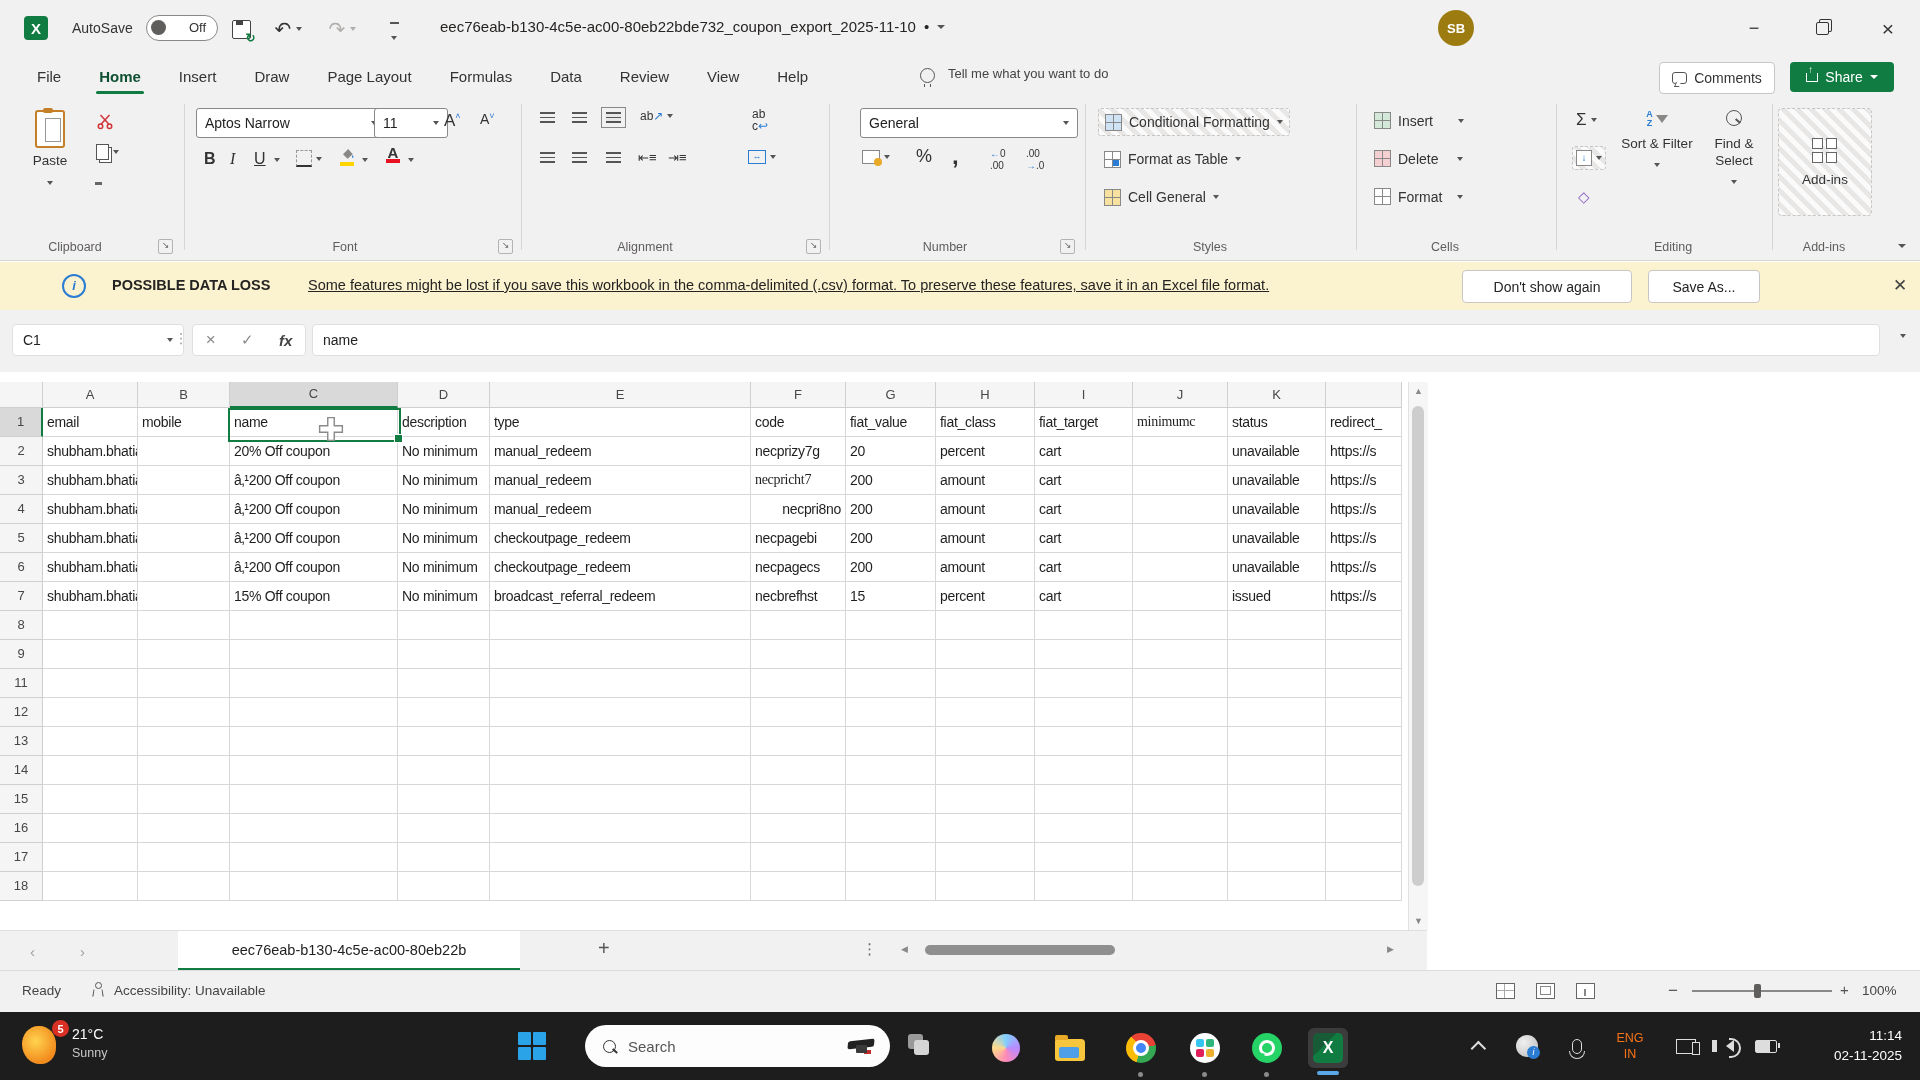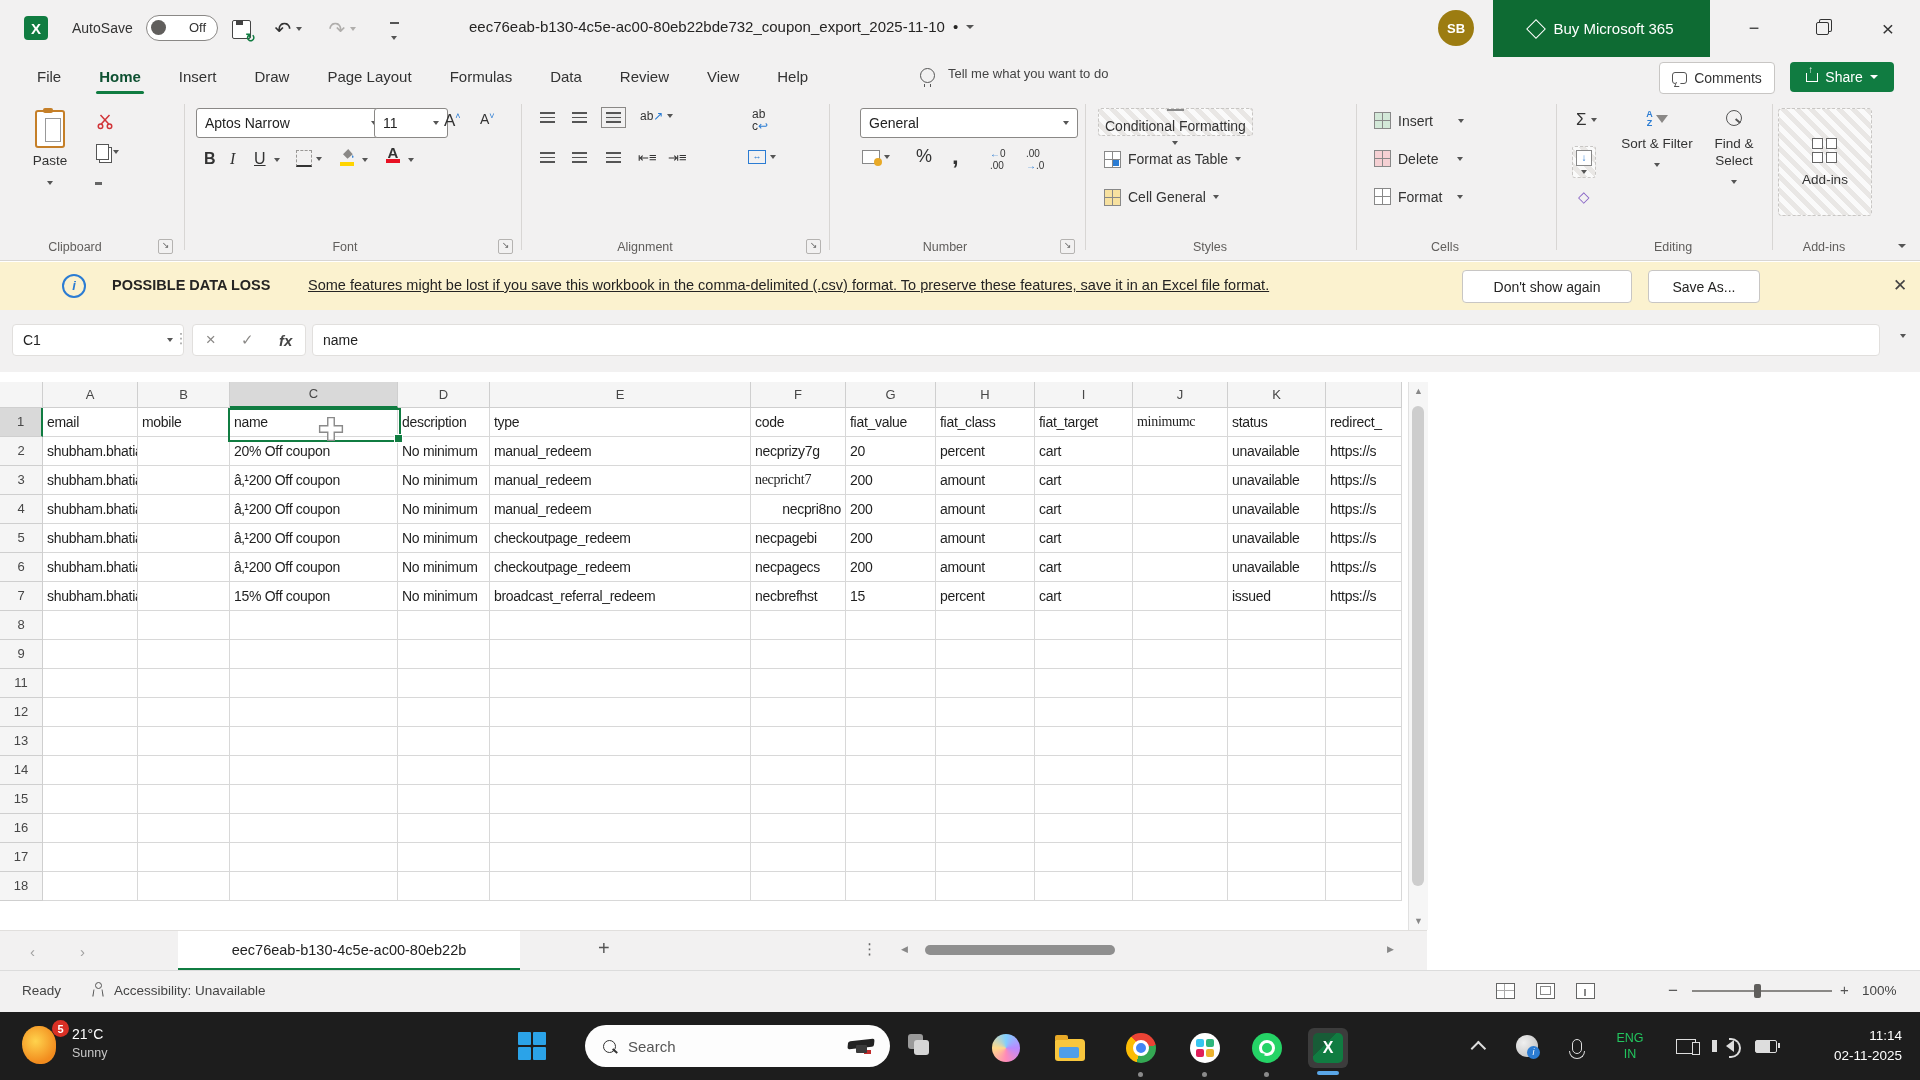--- a/index.html
+++ b/index.html
@@ -16,21 +16,21 @@
   .as-off{position:absolute;right:11px;top:4px;font-size:13px;color:#333;}
   .qat-btn{position:absolute;top:16px;width:26px;height:26px;display:flex;align-items:center;justify-content:center;color:#333;}
   .saveicon{width:17px;height:17px;border:1.8px solid #444;border-radius:2px;position:relative;background:#fff;}
   .saveicon:before{content:"";position:absolute;left:3px;top:-1px;width:7px;height:5px;background:#444;}
   .saveicon:after{content:"\21bb";position:absolute;right:-6px;bottom:-7px;color:#107c41;font-size:12px;font-weight:bold;}
   .undo{font-size:20px;color:#333;} .redo{font-size:20px;color:#b0aeac;}
   .chv{display:inline-block;width:0;height:0;border-left:4px solid transparent;border-right:4px solid transparent;border-top:4.5px solid #555;}
   .chv.sm{border-left-width:3.5px;border-right-width:3.5px;border-top-width:4px;}
   .qat-custom{position:absolute;left:388px;top:22px;width:12px;text-align:center;}
   .qat-custom .bar{display:block;width:9px;height:2px;background:#555;margin:0 auto 2px;}
-  .doc-title{position:absolute;left:440px;top:18px;width:680px;display:flex;align-items:center;gap:8px;font-size:15px;color:#252423;margin-left:29px;}
+  .doc-title{position:absolute;left:440px;top:18px;width:680px;display:flex;align-items:center;gap:8px;font-size:15px;color:#252423;}
   .avatar{position:absolute;left:1438px;top:10px;width:36px;height:36px;border-radius:50%;background:#9c7c11;color:#fff;
     font-size:13px;font-weight:bold;display:flex;align-items:center;justify-content:center;}
   .buy-btn{position:absolute;left:1493px;top:0;width:217px;height:57px;background:#0e6b33;color:#fff;font-size:15px;
     display:flex;align-items:center;justify-content:center;gap:10px;}
   .diamond{display:inline-block;width:12px;height:12px;border:1.6px solid #fff;transform:rotate(45deg);}
   .winbtn{position:absolute;top:0;width:64px;height:57px;display:flex;align-items:center;justify-content:center;color:#333;font-size:18px;}
   .restore-sq{width:11px;height:11px;border:1.4px solid #333;border-radius:2px;box-shadow:3px -3px 0 -1px #f2f1f1,3px -3px 0 0 #333;}
   
   .menubar{position:absolute;left:0;top:57px;width:1920px;height:39px;background:#f2f1f1;}
   .mtabs{position:absolute;left:20px;top:0;height:39px;display:flex;align-items:center;gap:4px;}
@@ -63,21 +63,21 @@
   .bigA{font-size:17px;color:#333;font-weight:500;}
   .grow-caret{color:#2b7cd3;font-size:9px;vertical-align:top;}
   .biu{position:absolute;top:54px;font-size:16px;color:#333;}
   .redbar{display:block;width:14px;height:4px;background:#e81123;margin-top:-2px;}
   .yellowbar{display:block;width:14px;height:4px;background:#ffd400;margin-top:-2px;}
   .borders-ic{width:14px;height:14px;border:1px dashed #9a9896;border-bottom:2px solid #333;}
   .alignlines{display:inline-block;width:15px;height:11px;background:repeating-linear-gradient(#555 0 1.6px,transparent 1.6px 4.5px);}
   .alignlines.boxed{outline:1px solid #8a8886;outline-offset:4px;background-color:#e8e8e8;}
   .genbox{position:absolute;left:860px;top:12px;width:200px;height:28px;border:1px solid #8a8886;border-radius:3px;background:#fff;
     font-size:14px;color:#222;display:flex;align-items:center;padding:0 8px;justify-content:space-between;}
-  .hatch{background:repeating-linear-gradient(45deg,#fafafa 0 5px,#e9e7e5 5px 10px);flex-direction:column;}
+  .hatch{background:repeating-linear-gradient(45deg,#fafafa 0 5px,#e9e7e5 5px 10px);}
   .stylebtn{position:absolute;display:flex;align-items:center;gap:7px;font-size:14px;color:#333;height:26px;padding:0 6px;}
   .gridic{width:15px;height:15px;border:1px solid #888;background:
     linear-gradient(#888 1px,transparent 1px) 0 7px/15px 15px no-repeat,
     linear-gradient(90deg,#888 1px,transparent 1px) 7px 0/15px 15px no-repeat,#fff;}
   .gridic.cf{background-color:#cfe3f5;}
   .gridic.ft:after{content:"";display:block;width:6px;height:6px;background:#2b7cd3;margin:8px 0 0 8px;}
   .cellbtn{position:absolute;display:flex;align-items:center;gap:7px;font-size:14px;color:#333;}
   .sigma{font-size:17px;color:#333;}
   .twoLine{font-size:13.5px;color:#333;text-align:center;line-height:1.25;}
   .funnel{width:0;height:0;border-left:6px solid transparent;border-right:6px solid transparent;border-top:8px solid #8a8886;}
@@ -184,21 +184,21 @@
   .folder:after{content:"";position:absolute;left:4px;top:8px;width:20px;height:11px;background:#4f9ee8;border-radius:2px;}
   .chrome{width:30px;height:30px;border-radius:50%;background:conic-gradient(from -40deg,#ea4335 0 33%,#34a853 33% 66%,#fbbc05 66% 100%);position:relative;}
   .chrome:after{content:"";position:absolute;left:7px;top:7px;width:16px;height:16px;border-radius:50%;background:#4285f4;border:3px solid #fff;box-sizing:border-box;}
   .slack{width:30px;height:30px;border-radius:50%;background:#fff;position:relative;}
   .slack:before{content:"";position:absolute;left:6px;top:6px;width:8px;height:8px;border-radius:2px;background:#36c5f0;box-shadow:10px 0 0 #2eb67d,0 10px 0 #e01e5a,10px 10px 0 #ecb22e;}
   .whatsapp{width:30px;height:30px;border-radius:50%;background:#25d366;position:relative;}
   .whatsapp:before{content:"";position:absolute;left:7px;top:7px;width:16px;height:16px;border:3px solid #fff;border-radius:50%;box-sizing:border-box;}
   .whatsapp:after{content:"";position:absolute;left:5px;bottom:3px;width:0;height:0;border-left:7px solid transparent;border-top:7px solid #25d366;transform:rotate(12deg);}
   .xl-task{width:30px;height:30px;background:linear-gradient(135deg,#185c37 0 40%,#107c41 40%);border-radius:5px;color:#fff;
     font-weight:bold;font-size:16px;display:flex;align-items:center;justify-content:center;}
-  .trayitem{position:absolute;top:0;height:68px;display:flex;align-items:center;justify-content:center;color:#22c55e;}
+  .trayitem{position:absolute;top:0;height:68px;display:flex;align-items:center;justify-content:center;color:#f97316;}
   .tray-chv{width:9px;height:9px;border-left:2px solid #ddd;border-top:2px solid #ddd;transform:rotate(45deg) translateY(3px);}
   .ballic{width:22px;height:22px;border-radius:50%;background:radial-gradient(circle at 35% 35%,#f0f0f0,#b9b9b9);position:relative;}
   .ballic:after{content:"i";position:absolute;right:-2px;bottom:-2px;width:13px;height:13px;background:#2b7cd3;border-radius:50%;
     color:#fff;font-size:9px;text-align:center;line-height:13px;font-style:italic;}
   .micic{width:8px;height:13px;border:1.8px solid #ddd;border-radius:5px;position:relative;}
   .micic:after{content:"";position:absolute;left:-4px;bottom:-6px;width:14px;height:7px;border:1.8px solid #ddd;border-top:none;border-radius:0 0 9px 9px;}
   .langtxt{font-size:12.5px;line-height:1.3;text-align:center;}
   .castic{width:18px;height:13px;border:1.8px solid #ddd;position:relative;}
   .castic:after{content:"";position:absolute;right:-5px;top:2px;width:6px;height:11px;border:1.8px solid #ddd;background:#1d1d1d;}
   .spk{width:0;height:0;border-top:6px solid transparent;border-bottom:6px solid transparent;border-right:8px solid #ddd;position:relative;}
@@ -226,24 +226,20 @@
       </div>
     <div class="qat-btn" style="left:268px;width:40px;"><span class="undo">↶</span>&nbsp;<span class="chv sm"></span></div>
     <div class="qat-btn" style="left:322px;width:40px;"><span class="redo">↷</span>&nbsp;<span class="chv sm" style="border-top-color:#b0aeac;"></span></div>
     <div class="qat-custom"><span class="bar"></span><span class="chv sm"></span></div>
     <div class="doc-title">
       <span>eec76eab-b130-4c5e-ac00-80eb22bde732_coupon_export_2025-11-10</span>
       <span>•</span>
       <span class="chv"></span>
     </div>
     <div class="avatar">SB</div>
-    <div class="buy-btn">
-      <span class="diamond"></span>
-      <span>Buy Microsoft 365</span>
-    </div>
     <div class="winbtn" style="left:1722px;">−</div>
     <div class="winbtn" style="left:1790px;">
         <span class="restore-sq"></span>
       </div>
     <div class="winbtn" style="left:1856px;font-size:21px;">×</div>
   </div>
 
   <div class="menubar">
     <div class="mtabs">
         <div class="mtab">File</div>

